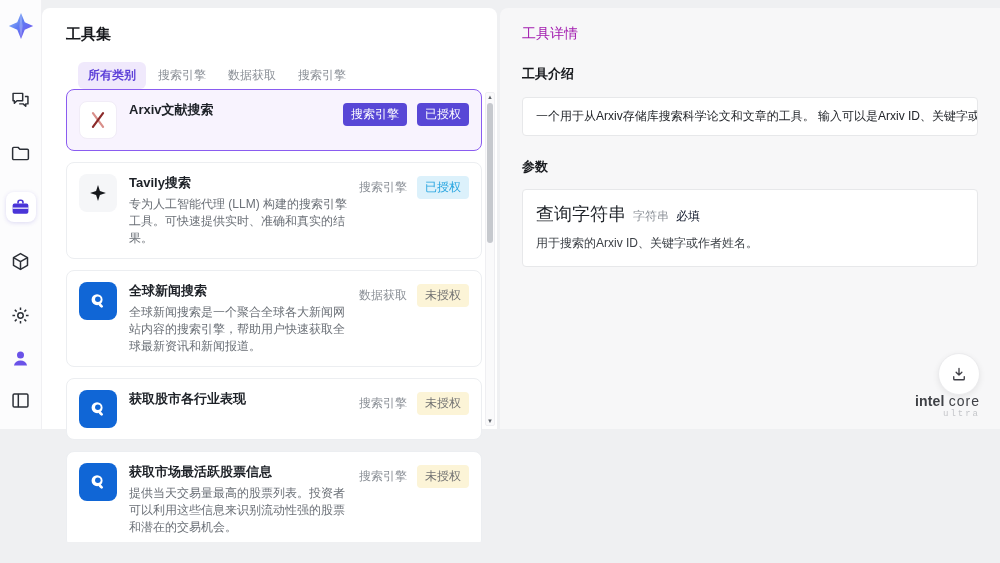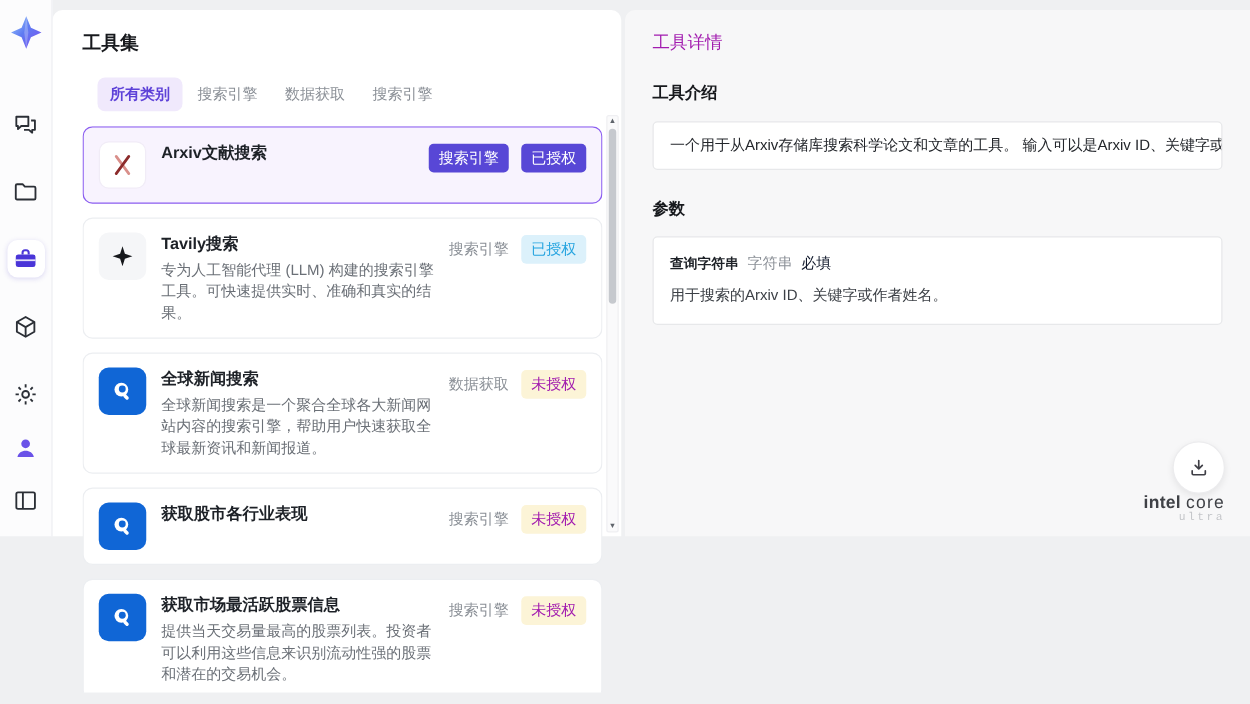--- a/index.html
+++ b/index.html
@@ -26,38 +26,38 @@
   
   .list-panel {
     position:absolute; left:42px; top:8px; bottom:0; width:455px;
     background:#ffffff; border-radius:8px 8px 0 0; padding:17px 0 0 24px;
   }
   .panel-title { font-size:15px; font-weight:bold; color:#17191d; }
   .tabs { display:flex; align-items:flex-end; gap:2px; margin-top:18px;padding-left:12px; }
   .tab { font-size:12px; color:#8b9097; padding:5px 10px; border-radius:6px; cursor:pointer; white-space:nowrap; }
   .tab.active { background:#f0e9fc; color:#5d41d8; font-weight:bold; }
 
-  .cards { margin-top:12px; width:416px; display:flex; flex-direction:column; gap:11px; height:453px; overflow:hidden; }
+  .cards { width:416px; display:flex; flex-direction:column; gap:11px; height:453px; overflow:hidden; }
   .card {
     display:flex; gap:12px; align-items:flex-start; background:#fff;
     border:1px solid #eceef1; border-radius:8px; padding:11px 12px; cursor:pointer;
   }
   .card.selected { background:#f8f3fe; border:1.5px solid #8a5cf0; }
   .tool-icon { flex:none; width:38px; height:38px; border-radius:8px; display:grid; place-items:center; }
   .tile-white { background:#ffffff; border:1px solid #f1ecf7; }
   .tile-light { background:#f5f6f8; }
   .tile-blue  { background:#1066d6; }
   .tool-text { min-width:0; }
   .tool-name { font-size:13px; font-weight:bold; color:#1d2127; }
   .tool-desc { margin-top:4px; font-size:12px; line-height:17px; color:#6b7077; max-width:272px; }
   .badges { margin-left:auto; flex:none; display:flex; align-items:center; gap:10px; padding-top:2px; }
   .pill { font-size:12px; padding:3px 8px; border-radius:4px; white-space:nowrap; }
   .pill-purple { background:#5847d6; color:#ffffff; }
   .pill-blue   { background:#dcf1fb; color:#28a5e0; }
-  .pill-yellow { background:#fcf4d7; color:#a21caf; }
+  .pill-yellow { background:#fcf4d7; color:#737373; }
   .cat-text { font-size:12px; color:#8b9097; white-space:nowrap; }
 
   
   .vscroll {
     position:absolute; right:2px; top:84px; bottom:3px; width:10px;
     background:#fafafb; border:1px solid #efeff2; border-radius:2px;
     display:flex; flex-direction:column; align-items:center; cursor:pointer;
   }
   .vscroll .arr { font-size:6px; color:#5f646b; line-height:8px; }
   .vscroll .thumb { width:6px; height:140px; background:#c6c9ce; border-radius:3px; margin-top:2px; }
@@ -72,21 +72,21 @@
   .section-h { font-size:13px; font-weight:bold; color:#17191d; margin-top:22px; }
   .intro-card {
     margin-top:14px; background:#fff; border:1px solid #e7e8ea; border-radius:4px;
     padding:10px 13px; font-size:12px; color:#23262b; white-space:nowrap; overflow:hidden;
   }
   .param-card {
     margin-top:13px; background:#fff; border:1px solid #e7e8ea; border-radius:4px;
     padding:12px 13px 14px;
   }
   .param-head { display:flex; align-items:baseline; gap:7px; }
-  .param-name { font-size:11px; font-weight:bold; color:#1d2127; }
+  .param-name { font-size:18px; font-weight:normal; color:#1d2127; }
   .param-type { font-size:12px; color:#8b9097; }
   .param-req  { font-size:12px; color:#0f172a; }
   .param-desc { margin-top:9px; font-size:12px; color:#3c4046; }
 
   
   .fab {
     position:absolute; right:20px; bottom:34px; width:42px; height:42px; border-radius:50%;
     background:#fff; border:1px solid #ececee; box-shadow:0 2px 6px rgba(0,0,0,.08);
     display:grid; place-items:center; cursor:pointer;
   }

